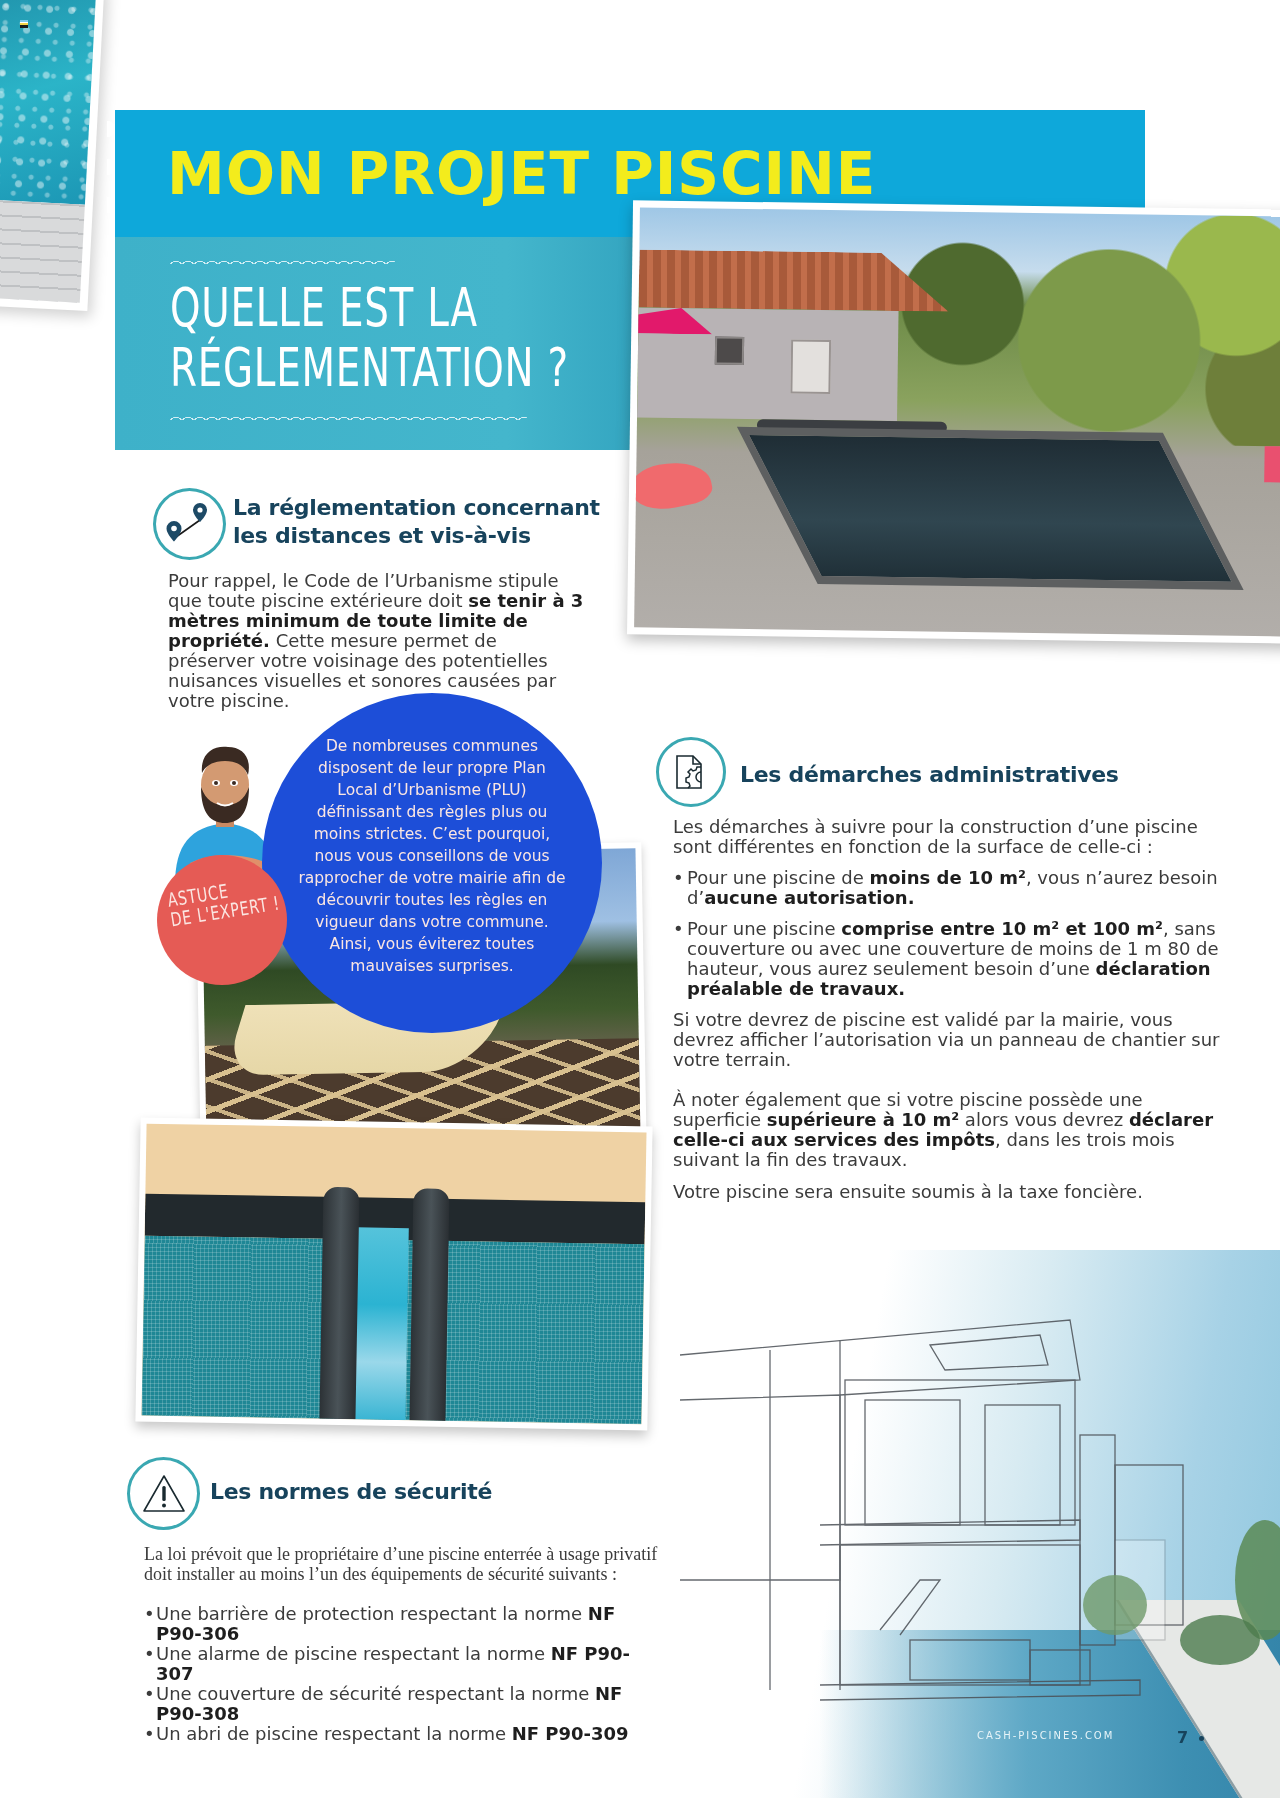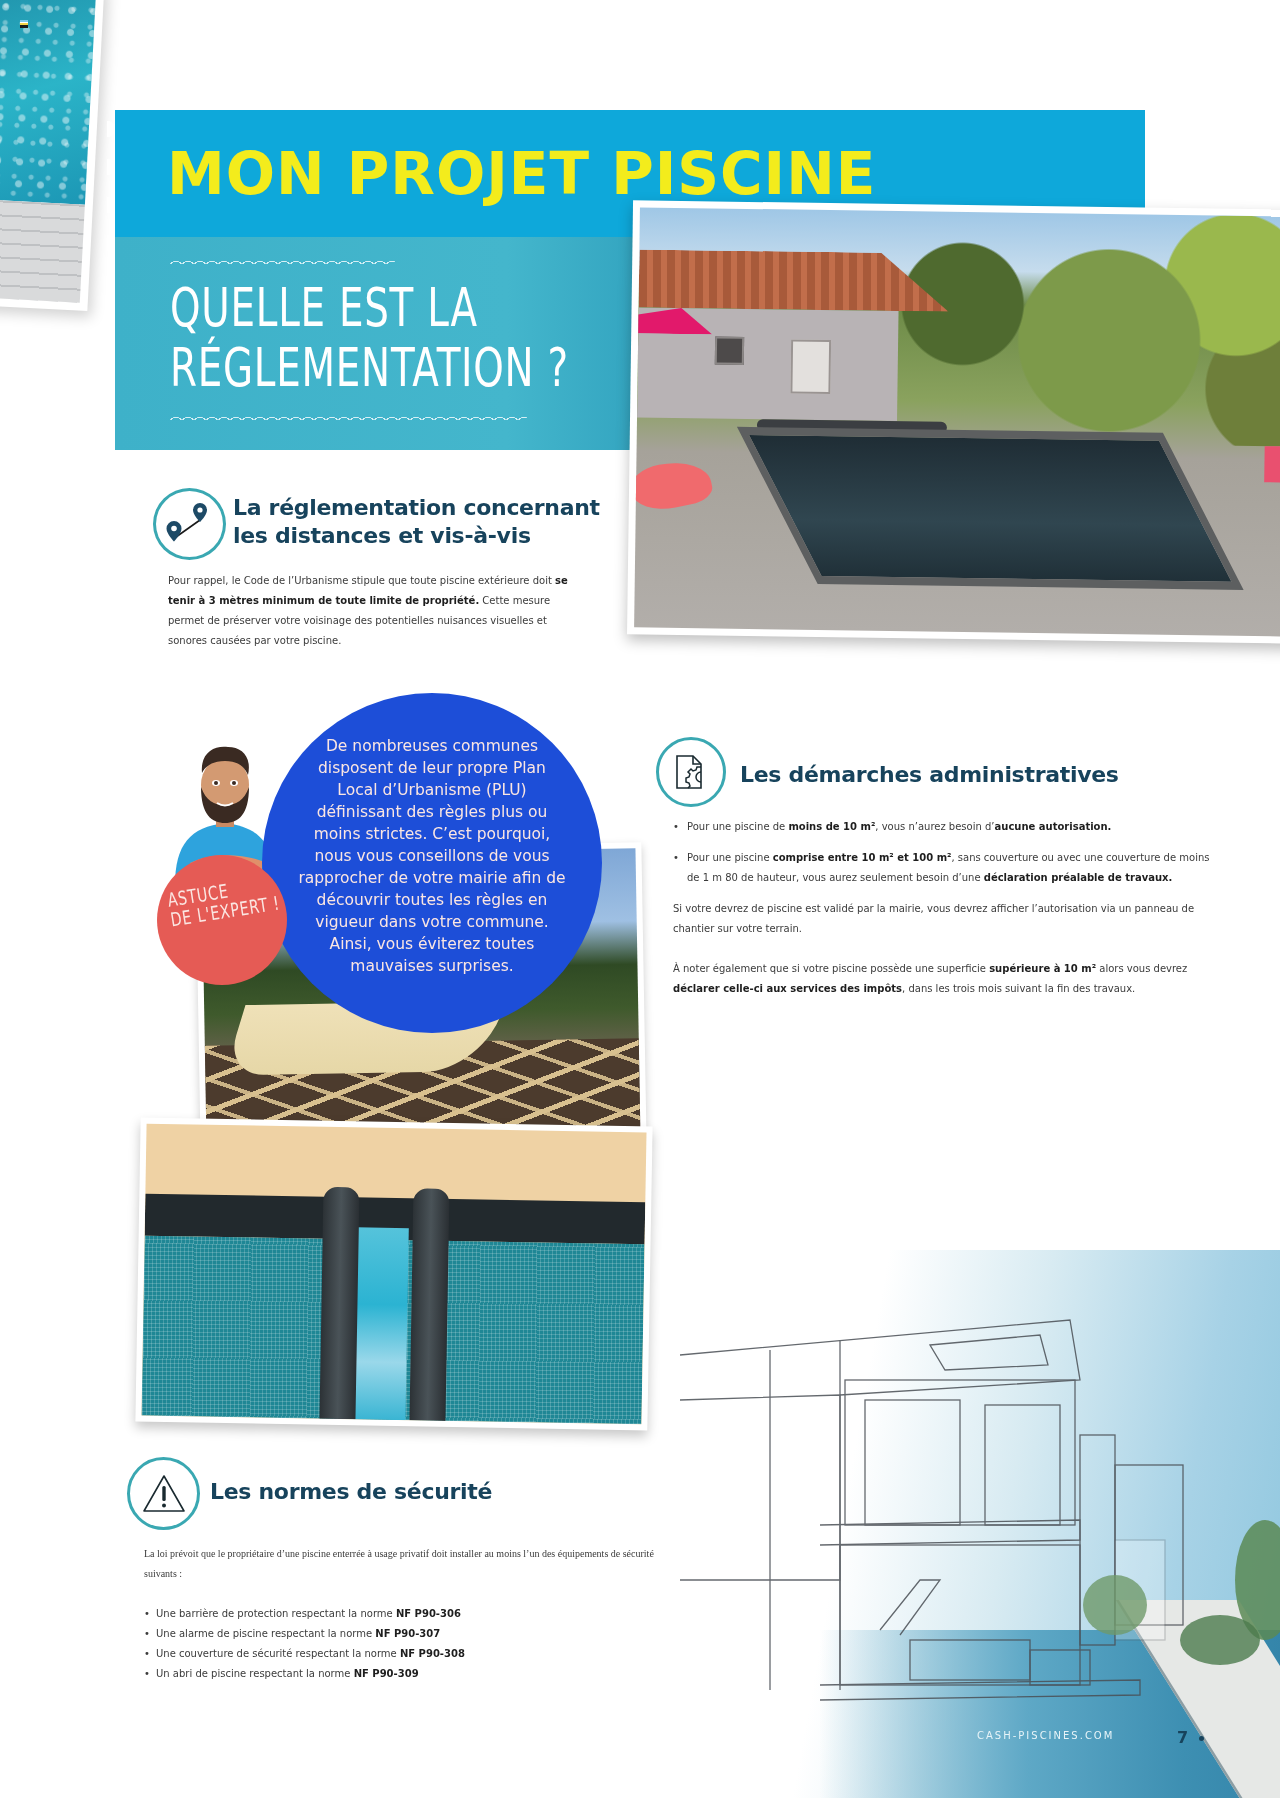--- a/index.html
+++ b/index.html
@@ -101,21 +101,21 @@
     border:3px solid #3aa8b2; border-radius:50%; background:#ffffff;
     box-sizing:border-box; display:flex; align-items:center; justify-content:center;
   }
   .icon-circle svg { display:block; }
 
   .section-heading {
     font-family:"DejaVu Sans", sans-serif; font-weight:bold; color:#17435c;
     font-size:22px; line-height:28px; letter-spacing:-0.3px;
   }
   .body-text {
-    font-family:"DejaVu Sans", sans-serif; font-size:10px; line-height:20px; color:#3b3b3b;
+    font-family:"DejaVu Sans", sans-serif; font-size:18px; line-height:20px; color:#3b3b3b;
   }
   .body-text b { color:#1e1e1e; }
 
   
   .s1-icon { left:153px; top:488px; width:73px; height:72px; }
   .s1-heading { left:233px; top:494px; width:420px; }
   .s1-body { left:168px; top:571px; width:420px; }
 
   
   .construction-photo {
@@ -301,26 +301,28 @@
 <div class="abs icon-circle s2-icon">
   <svg width="40" height="44" viewBox="0 0 40 44">
     <path d="M6 6 L22 6 L30 14 L30 38 L6 38 Z" fill="none" stroke="#1a2a30" stroke-width="1.6"></path>
     <path d="M22 6 L22 14 L30 14" fill="none" stroke="#1a2a30" stroke-width="1.6"></path>
     <path d="M30 17 L26 17 L25 20 L22 21 L20 19 L17 22 L19 24 L18 27 L15 28 L15 32 L18 33 L19 36 L17 38" fill="none" stroke="#1a2a30" stroke-width="1.5"></path>
     <path d="M30 22 A5 5 0 0 0 30 32" fill="none" stroke="#1a2a30" stroke-width="1.5"></path>
   </svg>
 </div>
 <div class="abs section-heading s2-heading">Les démarches administratives</div>
 <div class="abs body-text s2-body">
+  <p>Les démarches à suivre pour la construction d’une piscine sont différentes en fonction de la surface de celle-ci :</p>
   <ul class="bullet-list">
     <li><span>Pour une piscine de </span><b>moins de 10 m²</b><span>, vous n’aurez besoin d’</span><b>aucune autorisation.</b></li>
     <li><span>Pour une piscine </span><b>comprise entre 10 m² et 100 m²</b><span>, sans couverture ou avec une couverture de moins de 1 m 80 de hauteur, vous aurez seulement besoin d’une </span><b>déclaration préalable de travaux.</b></li>
   </ul>
   <p style="margin-bottom:20px;">Si votre devrez de piscine est validé par la mairie, vous devrez afficher l’autorisation via un panneau de chantier sur votre terrain.</p>
   <p style="margin-bottom:12px;"><span>À noter également que si votre piscine possède une superficie </span><b>supérieure à 10 m²</b><span> alors vous devrez </span><b>déclarer celle-ci aux services des impôts</b><span>, dans les trois mois suivant la fin des travaux.</span></p>
+  <p>Votre piscine sera ensuite soumis à la taxe foncière.</p>
 </div>
 
 <div class="abs arch-drawing">
   <div class="pool"></div>
   <div class="deck"></div>
   <svg width="620" height="548" viewBox="0 0 620 548">
     <g fill="none" stroke="#4a4f55" stroke-width="1.3" opacity="0.85">
       <polyline points="20,105 410,70 420,130 180,145"></polyline>
       <polyline points="20,150 180,145 180,330 20,330"></polyline>
       <rect x="185" y="130" width="230" height="145"></rect>

